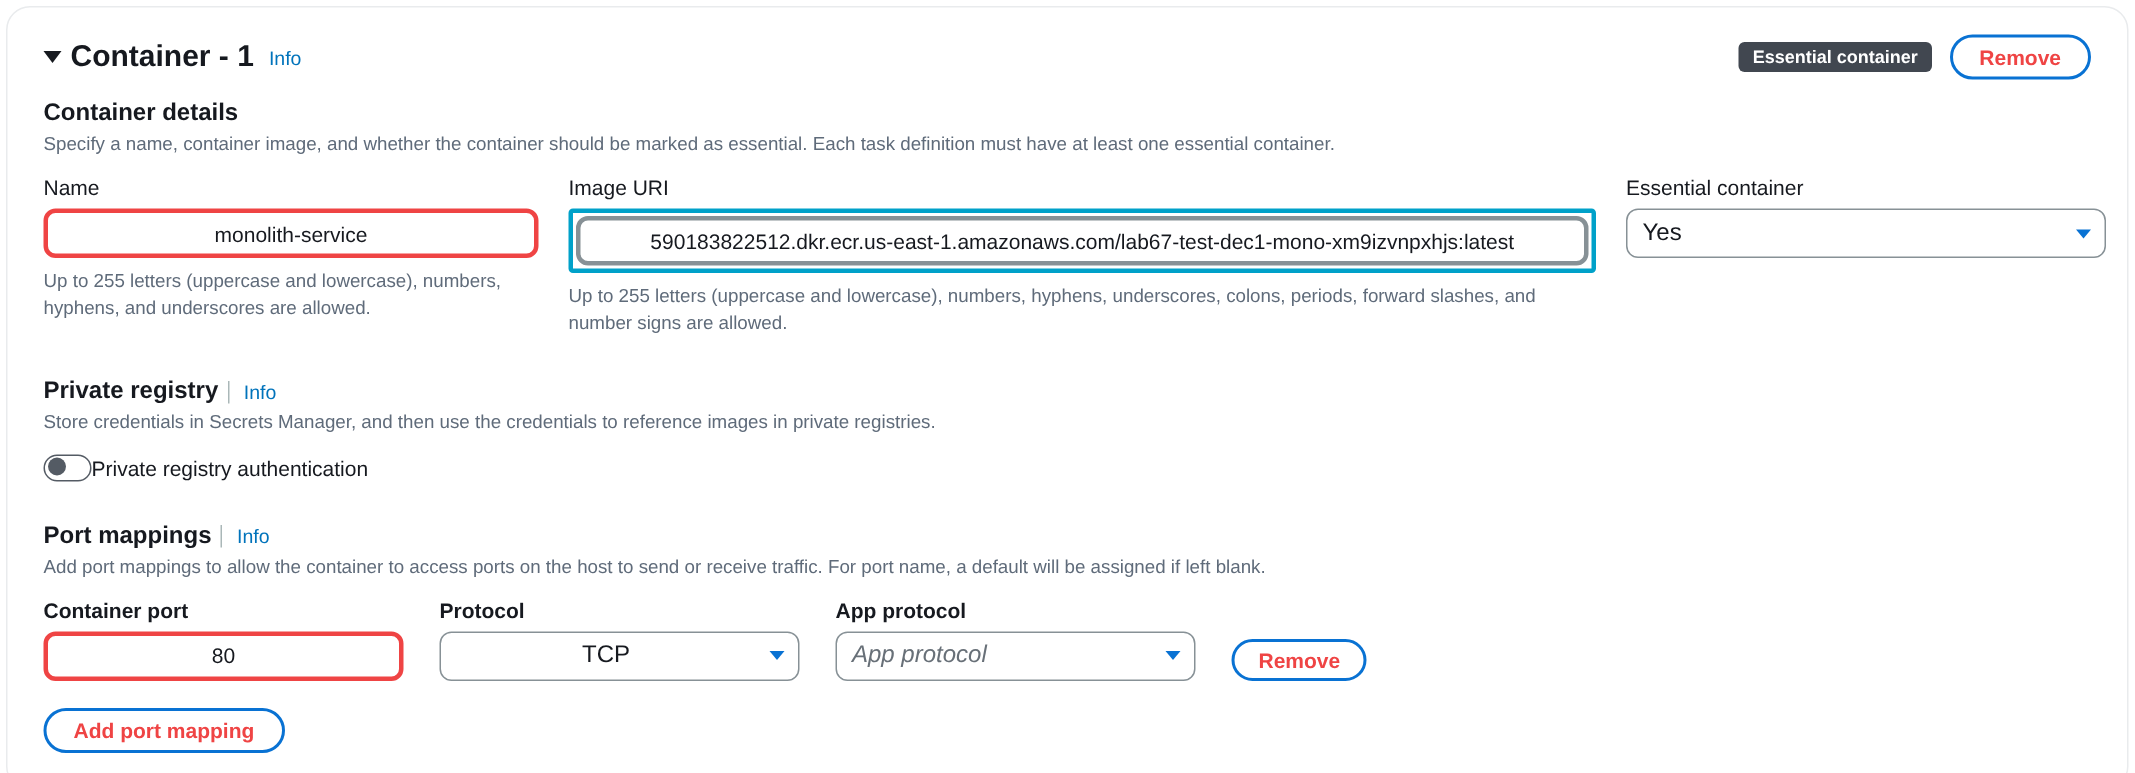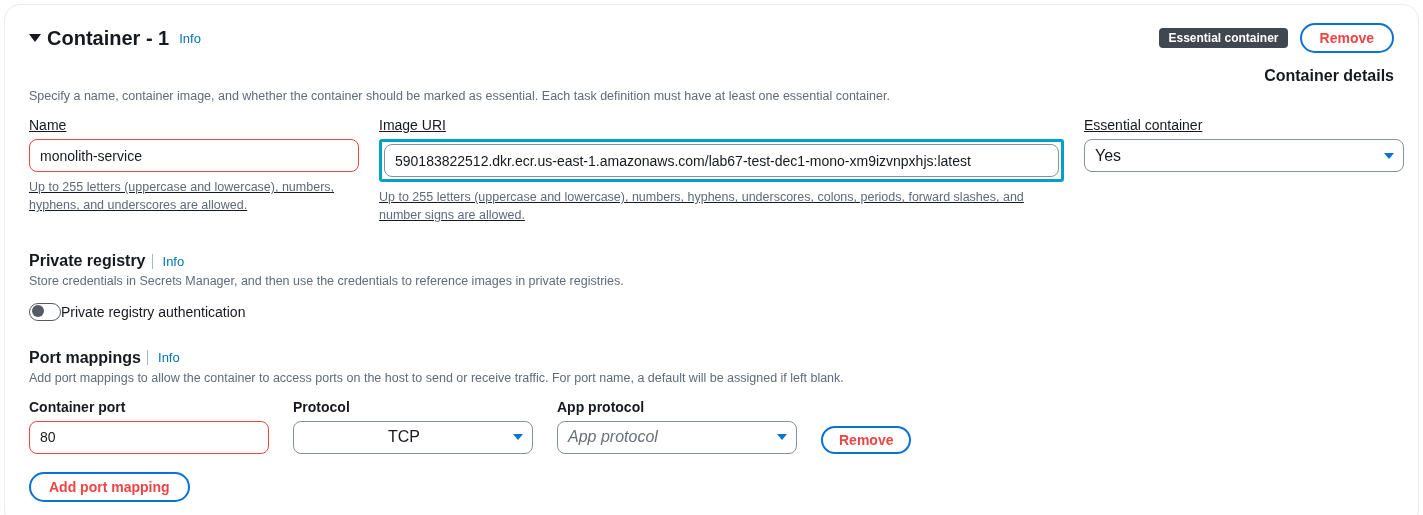--- a/index.html
+++ b/index.html
@@ -77,51 +77,50 @@
     border-radius: 20px;
     cursor: pointer;
   }
   .btn-small {
     padding: 4px 16px;
   }
   .section-header {
     font-size: 16px;
     font-weight: 700;
     margin-bottom: 2px;
-    text-align: right;
   }
   .section-sub {
     font-size: 12.5px;
     color: #5f6b7a;
     margin-bottom: 12px;
     line-height: 1.45;
   }
   .label {
     font-size: 14px;
     font-weight: 400;
     margin-bottom: 6px;
     display: block;
   }
   .row-3 {
     display: grid;
     grid-template-columns: 330px 685px 320px;
     gap: 20px;
     align-items: start;
     margin-bottom: 6px;
-    text-decoration: underline;
   }
   .input {
     width: 100%;
-    border: 1px solid #ef4444;
+    border: 3px solid #ef4444;
     border-radius: 8px;
     padding: 6px 10px;
     font-size: 14px;
     color: #16191f;
     font-family: inherit;
     height: 33px;
+    text-align: center;
   }
   .input::placeholder { color: #687078; font-style: italic; }
   .highlight-box {
     border: 3px solid #00a1c9;
     border-radius: 3px;
     padding: 2px;
   }
   .highlight-box .input {
     border-color: #879196;
   }

